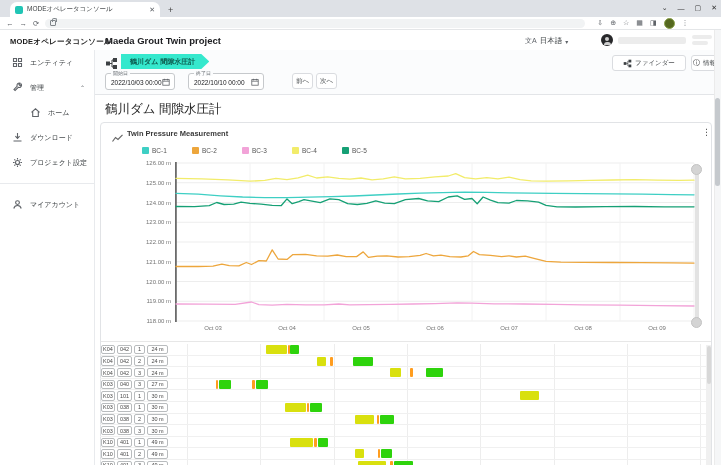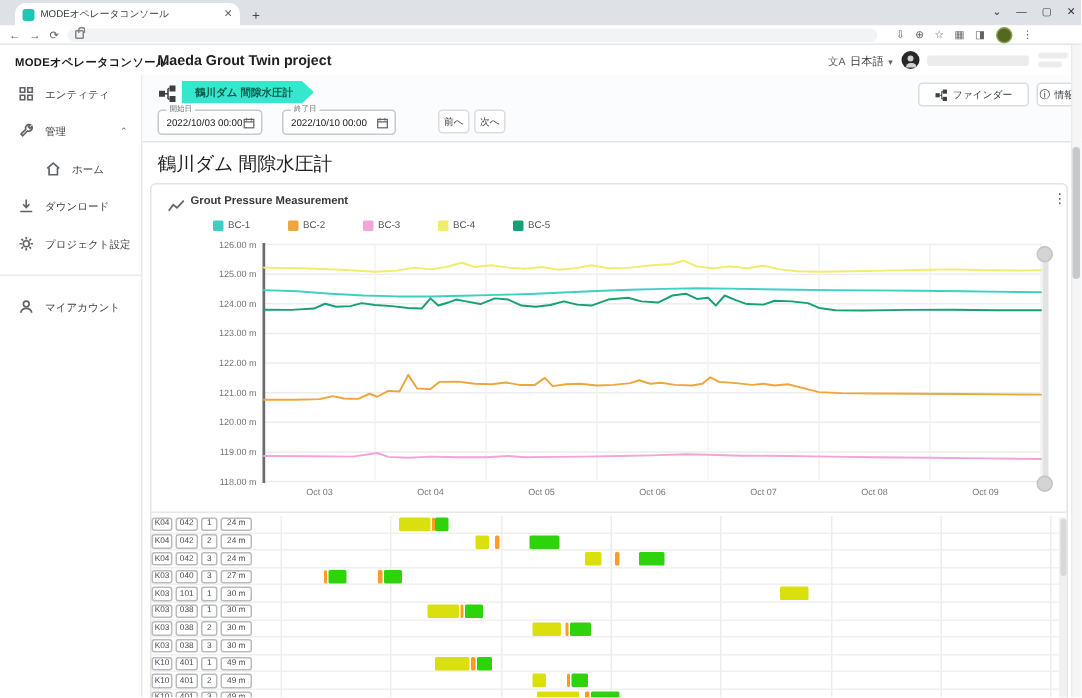--- a/index.html
+++ b/index.html
@@ -24,21 +24,21 @@
   #lockicon{width:4px;height:4px;border:1px solid #80868b;border-radius:1px;position:relative;}
   #lockicon:before{content:"";position:absolute;left:0.5px;top:-3px;width:3px;height:3px;
       border:1px solid #80868b;border-bottom:none;border-radius:2px 2px 0 0;}
   #chromeicons{display:flex;align-items:center;gap:7px;margin-left:6px;}
   #chromeicons span{font-size:7px;color:#5f6368;}
   #chromeavatar{width:9px;height:9px;border-radius:50%;background:#55681f;border:1px solid #8aa24b;}
   
   #appheader{left:0;top:30px;width:721px;height:20px;background:#fff;}
   #brand{left:10px;top:37px;font-size:7.5px;font-weight:bold;color:#1b1b1b;letter-spacing:.2px;}
   #projtitle{left:105px;top:35px;font-size:9.5px;font-weight:bold;color:#202124;}
-  #langwrap{left:552px;top:36px;display:flex;align-items:center;gap:3px;}
+  #langwrap{left:525px;top:36px;display:flex;align-items:center;gap:3px;}
   #langicon{font-size:7px;color:#5f6368;}
   #langlabel{font-size:7.5px;color:#3c4043;}
   .caret{font-size:6px;color:#5f6368;}
   #useravatar{left:601px;top:34px;width:12px;height:12px;border-radius:50%;background:#27282a;}
   #useravatar:before{content:"";position:absolute;left:4px;top:2.5px;width:4px;height:4px;border-radius:50%;background:#cfcfcf;}
   #useravatar:after{content:"";position:absolute;left:2.5px;top:7.5px;width:7px;height:3.5px;border-radius:3px 3px 0 0;background:#cfcfcf;}
   .redact{background:#ececec;border-radius:2px;}
   #useremail{left:618px;top:37px;width:68px;height:7px;}
   #userrole1{left:692px;top:35px;width:20px;height:4px;}
   #userrole2{left:692px;top:41px;width:16px;height:4px;}
@@ -233,21 +233,21 @@
 <div class="btn" id="prevbtn">前へ</div>
 <div class="btn" id="nextbtn">次へ</div>
 
 <h1 class="abs" id="pagetitle" style="margin:0;">鶴川ダム 間隙水圧計</h1>
 <div class="abs" id="card"></div>
 <span class="abs" id="chartheadicon">
   <svg width="11" height="9" viewBox="0 0 11 9">
       <path d="M0.5 7.5 3.5 3.5 6 5.5 10.5 0.8" stroke="#666" stroke-width="1.2" fill="none"></path>
     </svg>
 </span>
-<span class="abs" id="charttitle">Grout Pressure Measurement</span>
+<span class="abs" id="charttitle">Twin Pressure Measurement</span>
 <span class="abs" id="cardkebab">⋮</span>
 <div class="abs" id="legend">
     <div class="legitem">
       <span class="legswatch" style="background:#3ecfc4"></span>
       <span class="leglabel">BC-1</span>
     </div>
     <div class="legitem">
       <span class="legswatch" style="background:#eda63c"></span>
       <span class="leglabel">BC-2</span>
     </div>

